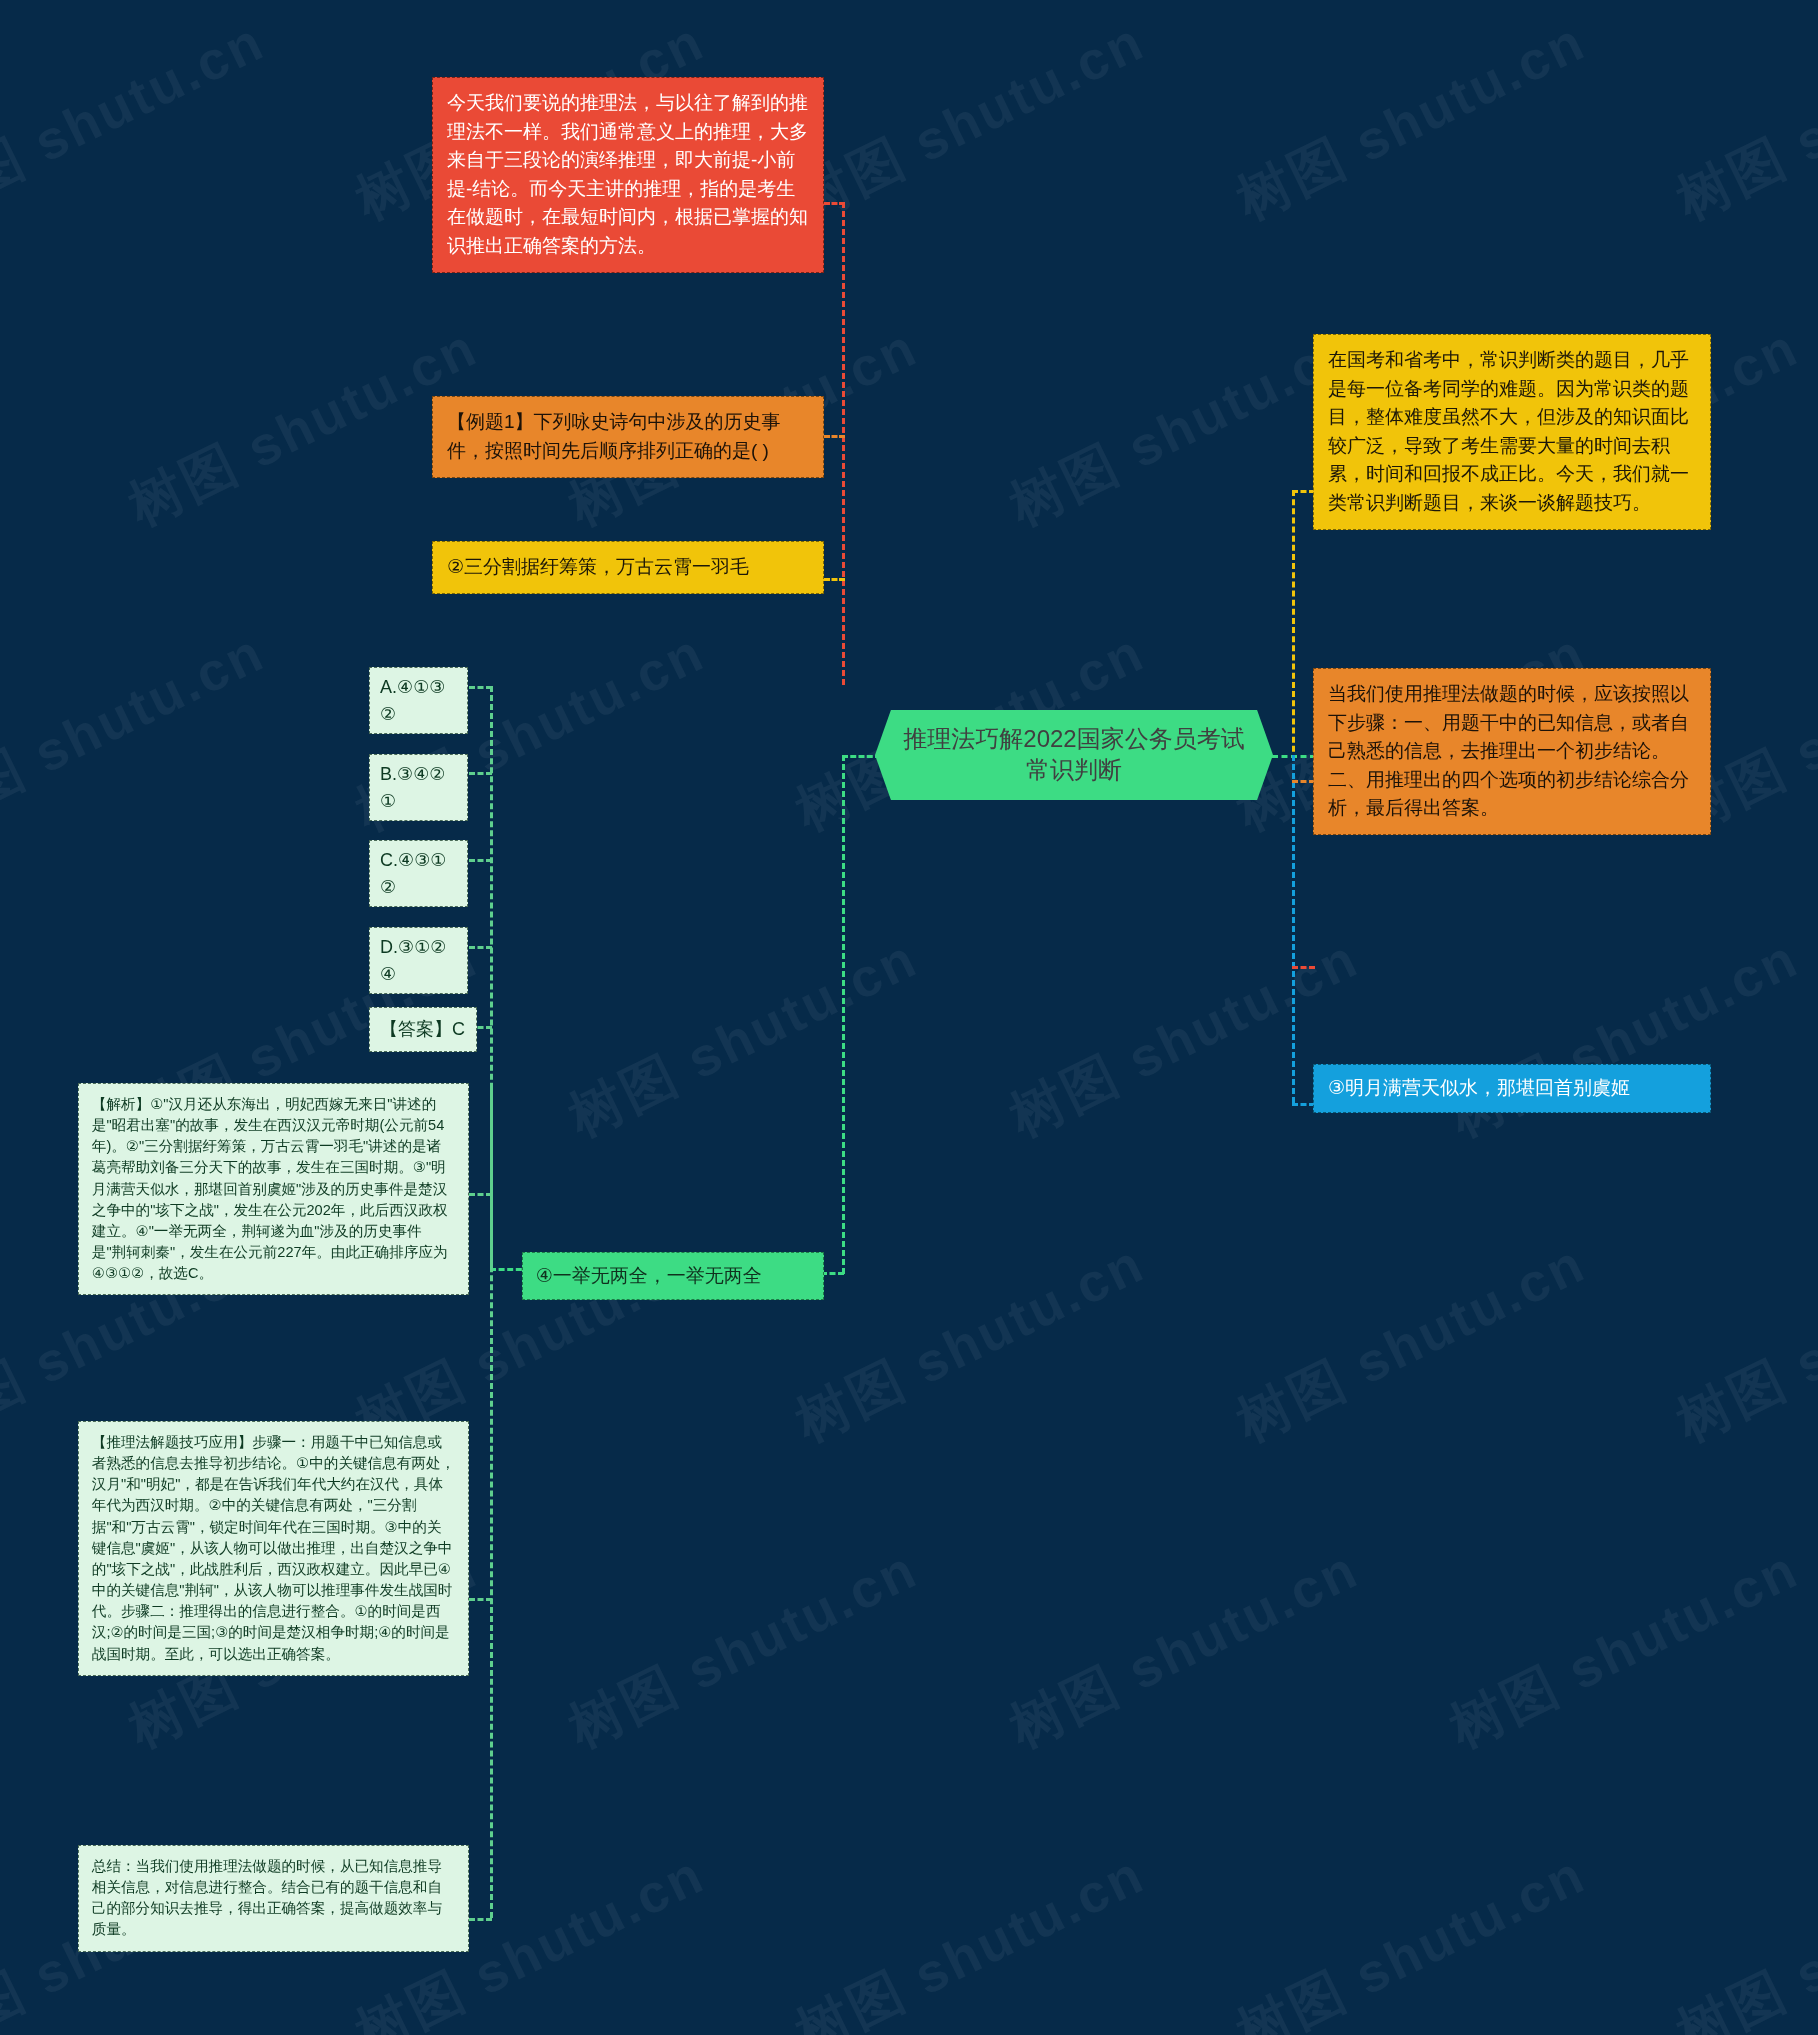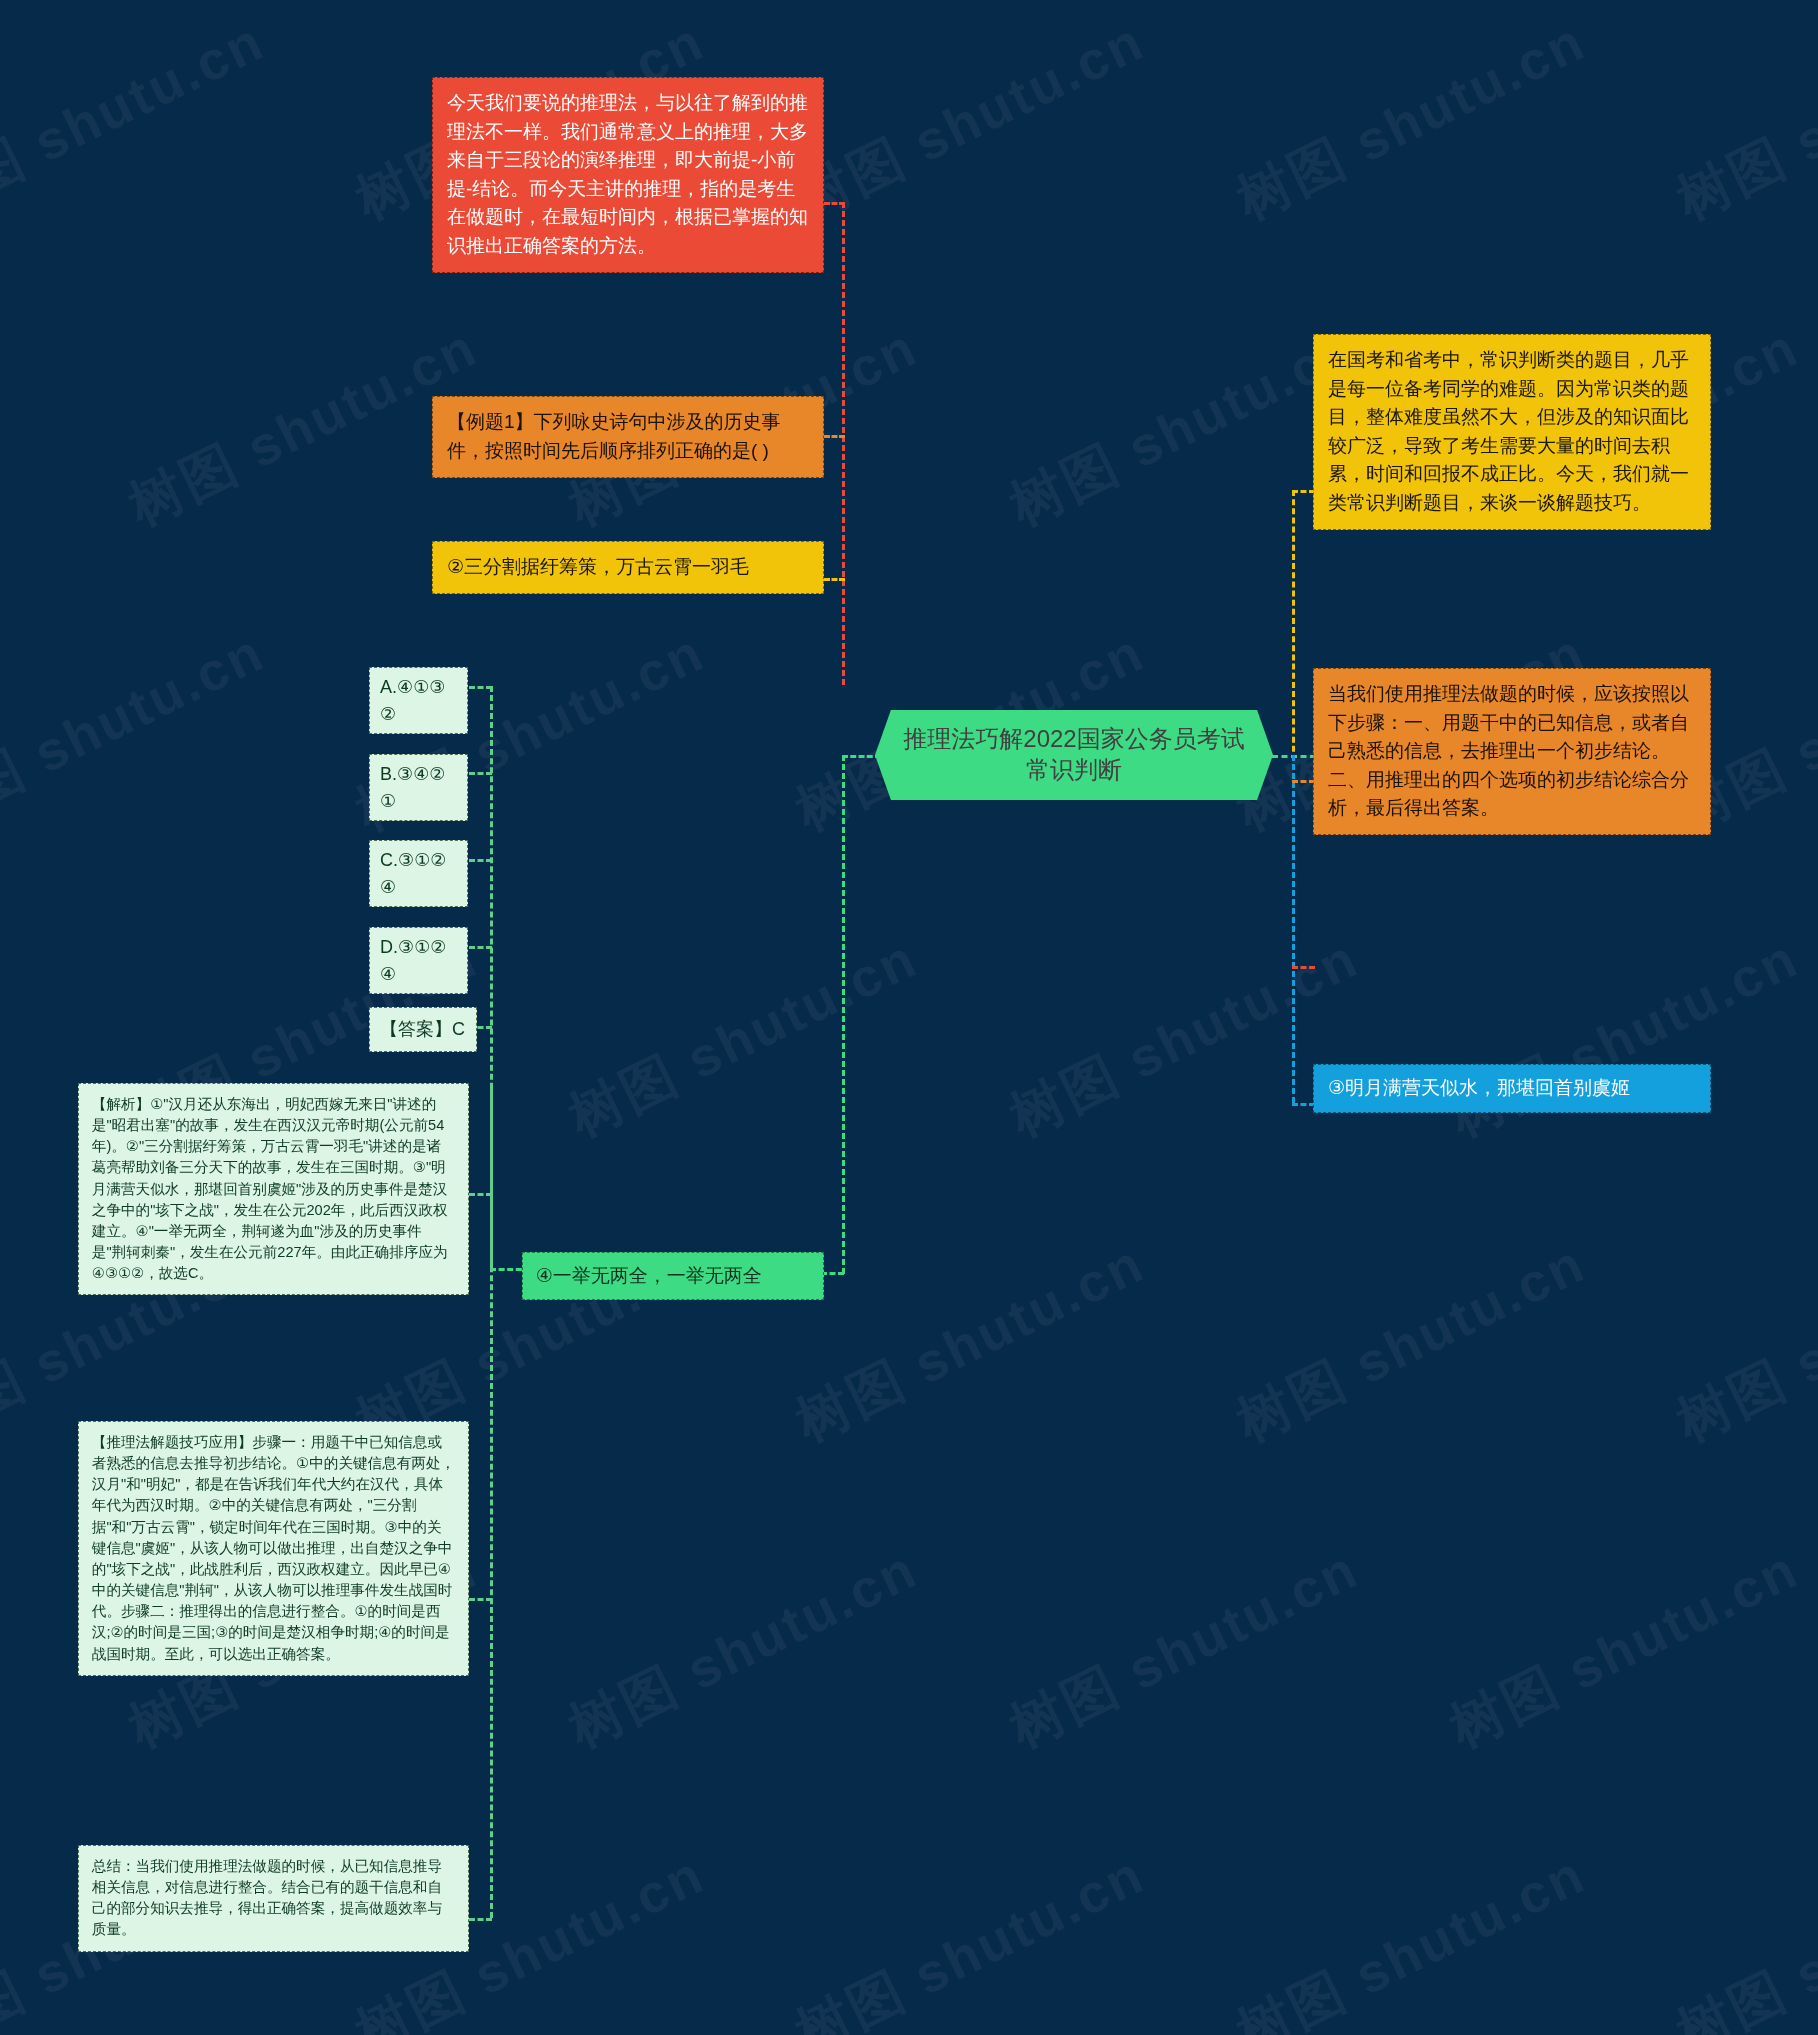--- a/index.html
+++ b/index.html
@@ -142,21 +142,21 @@
   <div class="node n-red big" style="left:432px;top:77px;width:392px;">今天我们要说的推理法，与以往了解到的推理法不一样。我们通常意义上的推理，大多来自于三段论的演绎推理，即大前提-小前提-结论。而今天主讲的推理，指的是考生在做题时，在最短时间内，根据已掌握的知识推出正确答案的方法。</div>
 
   <div class="node n-orange big" style="left:432px;top:396px;width:392px;">【例题1】下列咏史诗句中涉及的历史事件，按照时间先后顺序排列正确的是( )</div>
 
   <div class="node n-yellow big" style="left:432px;top:541px;width:392px;">②三分割据纡筹策，万古云霄一羽毛</div>
 
   <div class="node n-mint mid" style="left:369px;top:667px;width:99px;padding:5.7px 10px;">A.④①③②</div>
 
   <div class="node n-mint mid" style="left:369px;top:754px;width:99px;padding:5.7px 10px;">B.③④②①</div>
 
-  <div class="node n-mint mid" style="left:369px;top:840px;width:99px;padding:5.7px 10px;">C.③①②④</div>
+  <div class="node n-mint mid" style="left:369px;top:840px;width:99px;padding:5.7px 10px;">C.④③①②</div>
 
   <div class="node n-mint mid" style="left:369px;top:927px;width:99px;padding:5.7px 10px;">D.③①②④</div>
 
   <div class="node n-mint mid" style="left:369px;top:1007px;width:108px;padding:8px 10px;">【答案】C</div>
 
   <div class="node n-mint small" style="left:78px;top:1083px;width:391px;padding:10px 12.8px;">【解析】①"汉月还从东海出，明妃西嫁无来日"讲述的是"昭君出塞"的故事，发生在西汉汉元帝时期(公元前54年)。②"三分割据纡筹策，万古云霄一羽毛"讲述的是诸葛亮帮助刘备三分天下的故事，发生在三国时期。③"明月满营天似水，那堪回首别虞姬"涉及的历史事件是楚汉之争中的"垓下之战"，发生在公元202年，此后西汉政权建立。④"一举无两全，荆轲遂为血"涉及的历史事件是"荆轲刺秦"，发生在公元前227年。由此正确排序应为④③①②，故选C。</div>
 
   <div class="node n-green big" style="left:522px;top:1252px;width:302px;padding:8.5px 12.8px;">④一举无两全，一举无两全</div>
 
   <div class="node n-mint small" style="left:78px;top:1421px;width:391px;padding:10px 12.8px;">【推理法解题技巧应用】步骤一：用题干中已知信息或者熟悉的信息去推导初步结论。①中的关键信息有两处，汉月"和"明妃"，都是在告诉我们年代大约在汉代，具体年代为西汉时期。②中的关键信息有两处，"三分割据"和"万古云霄"，锁定时间年代在三国时期。③中的关键信息"虞姬"，从该人物可以做出推理，出自楚汉之争中的"垓下之战"，此战胜利后，西汉政权建立。因此早已④中的关键信息"荆轲"，从该人物可以推理事件发生战国时代。步骤二：推理得出的信息进行整合。①的时间是西汉;②的时间是三国;③的时间是楚汉相争时期;④的时间是战国时期。至此，可以选出正确答案。</div>

